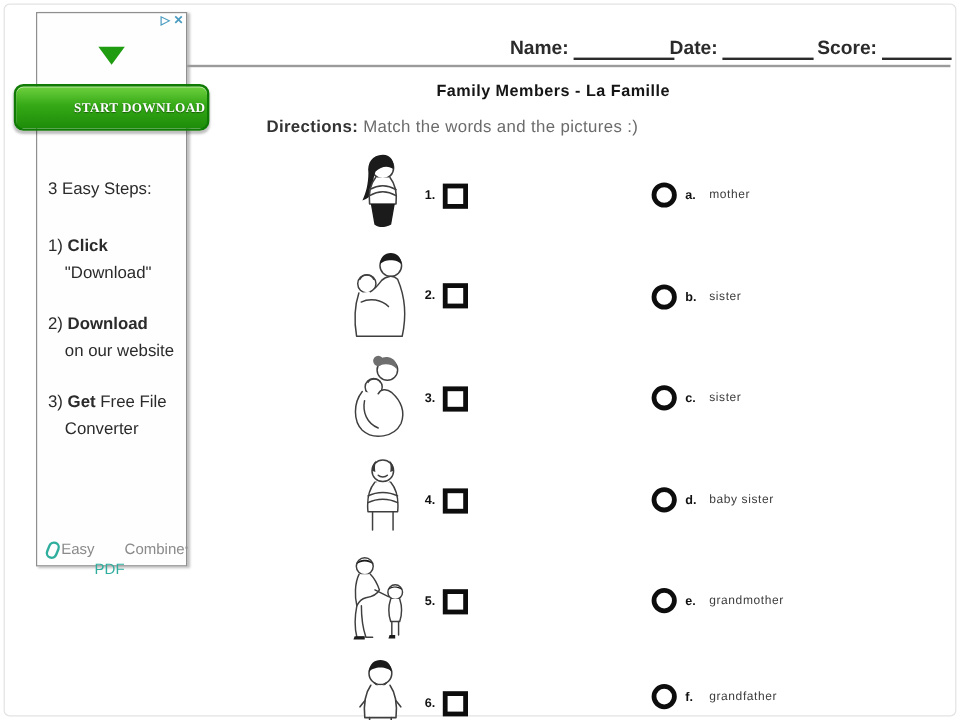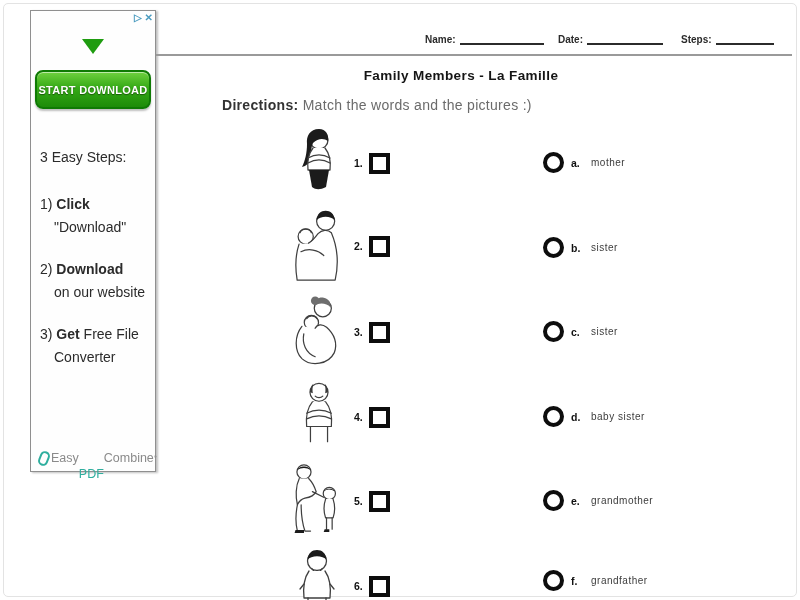--- a/index.html
+++ b/index.html
@@ -27,37 +27,38 @@
   }
   .dl-btn{
     position:absolute;top:59px;left:50%;transform:translateX(-50%);
     width:112px;height:35px;border-radius:8px;
     background:linear-gradient(#6fd13f,#35a916 45%,#1d8c09);
     border:2px solid #0f7a04;
     color:#fff;font-weight:bold;font-size:11px;letter-spacing:0.3px;
     text-shadow:0 1px 1px rgba(0,0,0,0.45);
     box-shadow:inset 0 1px 0 rgba(255,255,255,0.55), 0 2px 2px rgba(0,0,0,0.25);
     display:flex;align-items:center;justify-content:center;cursor:pointer;
-    font-family:Liberation Sans, sans-serif;
+    font-family:Liberation Serif, serif;
+    padding-left:47px;
   }
   .ad-text{position:absolute;left:9px;font-size:14px;color:#2b2b2b;white-space:nowrap;}
   .steps-title{top:138px;}
   .step1a{top:185px;} .step1b{top:208px;left:23px;}
   .step2a{top:250px;} .step2b{top:273px;left:23px;}
   .step3a{top:315px;} .step3b{top:338px;left:23px;text-align:right;}
   .ad-logo{position:absolute;top:424px;left:8px;font-size:12.5px;color:#8a8a8a;
     display:flex;align-items:center;white-space:nowrap;}
   .ad-logo .clip{display:inline-block;width:6px;height:11px;border:2px solid #2fae9e;
     border-radius:5px;transform:rotate(22deg);margin-right:2px;}
   .ad-logo .pdf{color:#2fae9e;margin-top:32px;}
   .ad-logo .reg{font-size:8px;vertical-align:top;}
 
   
   .rule{position:absolute;left:156px;top:54px;width:636px;height:2px;background:#9a9a9a;}
-  .hdr{position:absolute;top:32px;font-size:10px;font-weight:bold;color:#2b2b2b;
+  .hdr{position:absolute;top:32px;font-size:16px;font-weight:bold;color:#2b2b2b;
     display:flex;align-items:flex-end;white-space:nowrap;}
   .hdr .uline{display:inline-block;border-bottom:2px solid #2b2b2b;height:11px;margin-left:4px;}
   .hdr-name{left:425px;} .hdr-date{left:558px;} .hdr-score{left:681px;}
   .u-name{width:84px;} .u-date{width:76px;} .u-score{width:58px;}
 
   .ws-title{position:absolute;top:68px;left:156px;width:610px;text-align:center;
     font-size:13.5px;font-weight:bold;letter-spacing:0.4px;color:#151515;}
   .directions{position:absolute;top:97px;left:222px;font-size:14px;color:#6b6b6b;letter-spacing:0.3px;}
   .directions b{color:#333;}
 
@@ -114,21 +115,21 @@
 
 <div class="hdr hdr-name">
   <span>Name:</span>
   <span class="uline u-name"></span>
 </div>
 <div class="hdr hdr-date">
   <span>Date:</span>
   <span class="uline u-date"></span>
 </div>
 <div class="hdr hdr-score">
-  <span>Steps:</span>
+  <span>Score:</span>
   <span class="uline u-score"></span>
 </div>
 <div class="rule"></div>
 
 <div class="ws-title">Family Members - La Famille</div>
 <div class="directions">
   <b>Directions:</b>
   <span>Match the words and the pictures :)</span>
 </div>
 

